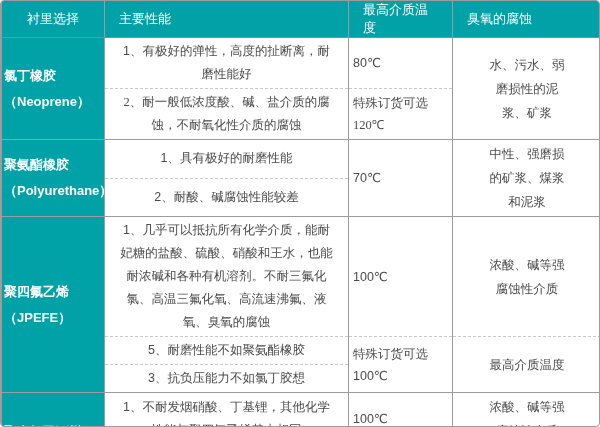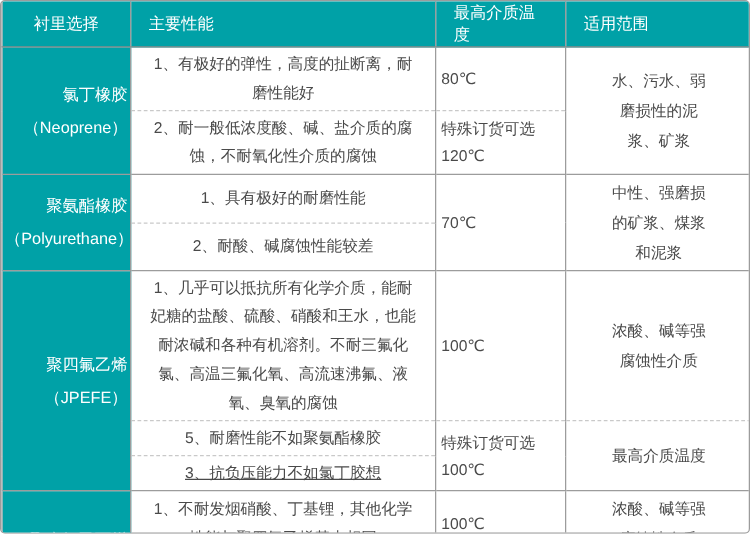--- a/index.html
+++ b/index.html
@@ -51,24 +51,25 @@
   tr.header-row th.center { text-align: center; padding: 0 4px; margin-top: 36px; }
 
   
   tr.row-group-start td { border-top: 1px solid #9c9c9c; }
   tr.row-cont td { border-top: 1px dashed #c9c9c9; }
 
   
   td.material {
     background: #00a1a7;
     color: #ffffff;
-    text-align: right;
+    text-align: left;
     font-size: 13px;
     line-height: 26px;
     padding: 0 2px;
+    font-weight: bold;
   }
 
   
   td.perf {
     padding: 2px 14px;
     line-height: 23px;
     text-align: center;
   }
 
   
@@ -80,47 +81,47 @@
 
   
   td.range {
     padding: 2px 31px;
     line-height: 24px;
     text-align: center;
   }
 
   
   tr.g1a { height: 47px; }
-  tr.g1b { height: 51px; }
+  tr.g1b { height: 51px; font-family: Liberation Serif, serif; }
   tr.g2a { height: 24px; }
   tr.g2b { height: 25px; }
   tr.g3a { height: 100px; }
   tr.g3b { height: 24px; }
-  tr.g3c { height: 24px; text-decoration: underline; }
+  tr.g3c { height: 24px; }
   tr.g4a { height: 48px; }
   tr.g4b { height: 52px; }
 </style>
 </head>
 <body>
 
 <div class="table-frame">
   <table class="lining-table">
     <colgroup>
       <col class="c1">
         <col class="c2">
         <col class="c3">
         <col class="c4">
     </colgroup>
 
     <tbody>
         <tr class="header-row">
       <th class="center">衬里选择</th>
       <th>主要性能</th>
       <th>最高介质温度</th>
-      <th>适用范围</th>
+      <th>臭氧的腐蚀</th>
     </tr>
 
     <tr class="row-group-start g1a">
       <td class="material" rowspan="2">
         <div>氯丁橡胶</div>
         <div>（Neoprene）</div>
       </td>
       <td class="perf">1、有极好的弹性，高度的扯断离，耐磨性能好</td>
       <td class="temp">80℃</td>
       <td class="range" rowspan="2">水、污水、弱磨损性的泥浆、矿浆</td>

